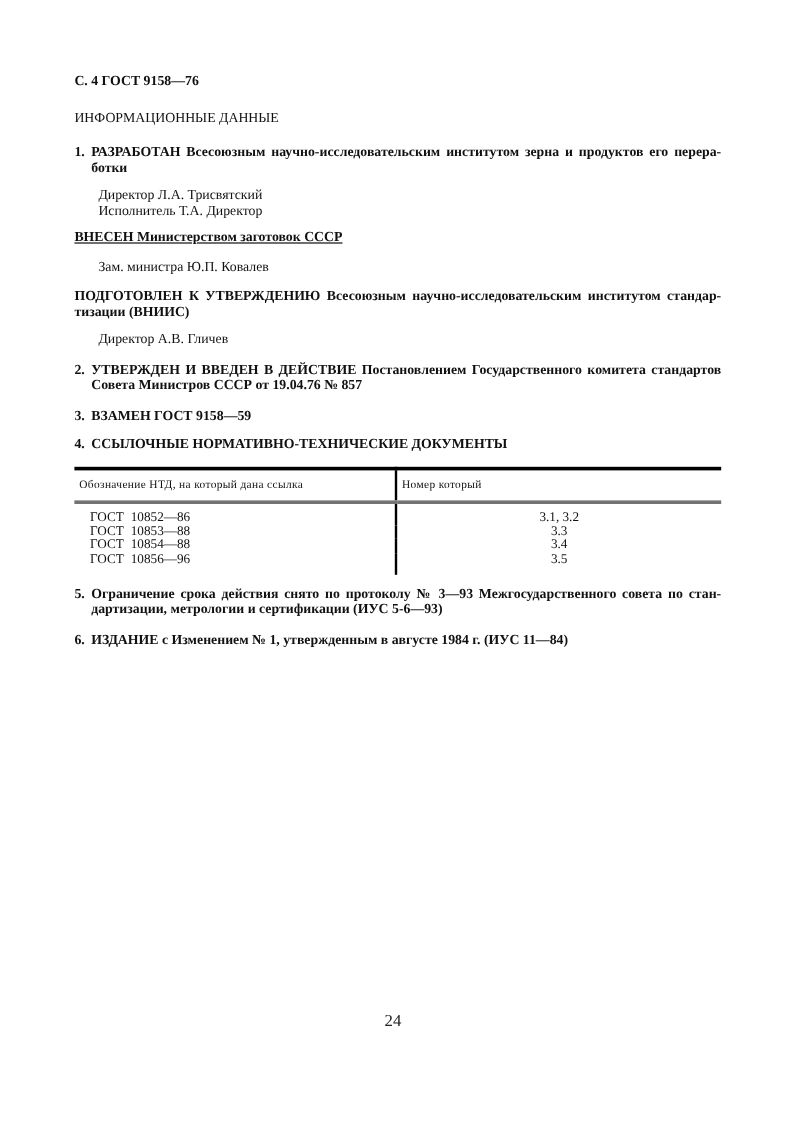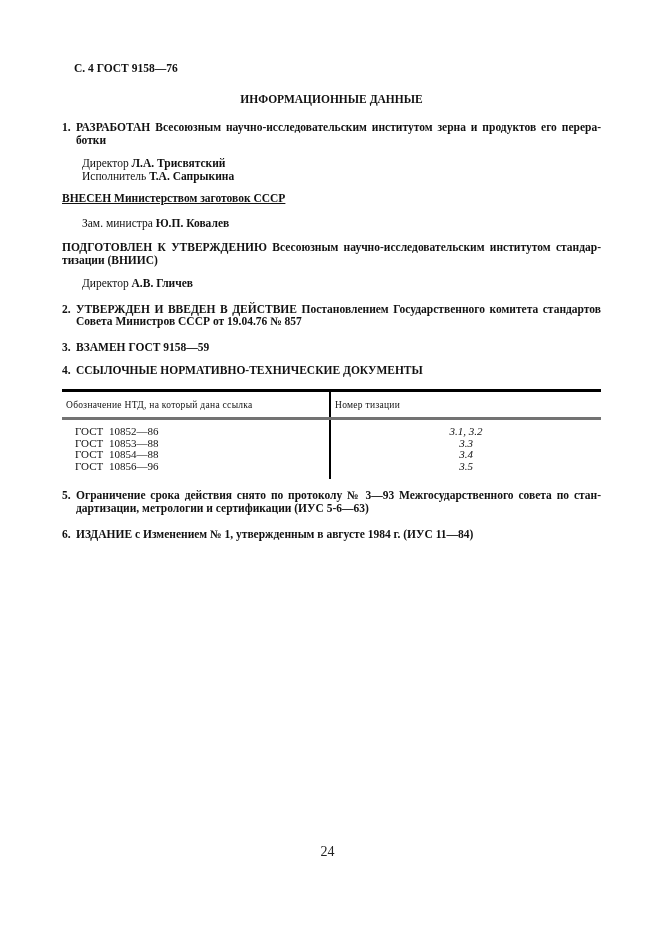--- a/index.html
+++ b/index.html
@@ -18,26 +18,25 @@
   .content {
     position: absolute;
     left: 62px;
     top: 0;
     width: 539px;
   }
   .doc-header {
     margin-top: 62px;
     font-weight: bold;
     line-height: 12.5px;
-    margin-left: 12px;
   }
   .doc-title {
     margin-top: 18px;
-    text-align: center;
-    font-weight: bold;
+    text-align: left;
+    font-weight: normal;
     line-height: 12.5px;
   }
   .item {
     display: flex;
     font-weight: bold;
   }
   .item .num {
     flex: 0 0 14px;
     line-height: 12.5px;
   }
@@ -46,21 +45,21 @@
   .line.j { text-align: justify; text-align-last: justify; }
   .unnum {
     font-weight: bold;
     padding-left: 14px;
     text-indent: -14px;
   }
   .unnum .line { }
   .unnum .line.j { text-align: justify; text-align-last: justify; }
   .sublines { margin-left: 20px; }
   .subline { line-height: 12.5px; font-weight: normal; }
-  .subline b { font-weight: bold; margin-top: 48px; }
+  .subline b { font-weight: normal; margin-top: 48px; }
   
   .m-item1   { margin-top: 16px; }
   .m-off1    { margin-top: 11px; }
   .m-vnesen  { margin-top: 10px; text-decoration: underline; }
   .m-zam     { margin-top: 12px; }
   .m-podg    { margin-top: 12px; }
   .m-glichev { margin-top: 11px; }
   .m-item2   { margin-top: 13px; }
   .m-item3   { margin-top: 13px; }
   .m-item4   { margin-top: 11px; }
@@ -92,21 +91,21 @@
     line-height: 11.5px;
     padding: 0;
     vertical-align: top;
   }
   table.gost td.c-left {
     text-align: left;
     padding-left: 13px;
     word-spacing: 3px;
     font-family: Liberation Serif, serif;
   }
-  table.gost td.c-right { text-align: center; font-style: italic; }
+  table.gost td.c-right { text-align: center; }
   table.gost tr.first td { padding-top: 6px; }
   table.gost tr.last td { padding-bottom: 7px; }
 
   .page-number {
     position: absolute;
     left: 0;
     right: 6px;
     top: 844px;
     text-align: center;
     font-size: 14px;
@@ -126,21 +125,21 @@
     <div class="item m-item1">
       <span class="num">1.</span>
       <div class="ibody">
         <div class="line j">РАЗРАБОТАН Всесоюзным научно-исследовательским институтом зерна и продуктов его перера-</div>
         <div class="line">ботки</div>
       </div>
     </div>
 
     <div class="sublines m-off1">
       <div class="subline"><span>Директор</span> <b>Л.А. Трисвятский</b></div>
-      <div class="subline"><span>Исполнитель</span> <b>Т.А. Сапрыкина</b></div>
+      <div class="subline"><span>Исполнитель</span> <b>Т.А. Директор</b></div>
     </div>
 
     <div class="unnum m-vnesen">
       <div class="line">ВНЕСЕН Министерством заготовок СССР</div>
     </div>
 
     <div class="sublines m-zam">
       <div class="subline"><span>Зам. министра</span> <b>Ю.П. Ковалев</b></div>
     </div>
 
@@ -172,21 +171,21 @@
       <span class="num">4.</span>
       <div class="ibody">
         <div class="line">ССЫЛОЧНЫЕ НОРМАТИВНО-ТЕХНИЧЕСКИЕ ДОКУМЕНТЫ</div>
       </div>
     </div>
 
     <table class="gost m-table">
       <thead>
         <tr>
           <th class="c-left">Обозначение НТД, на который дана ссылка</th>
-          <th class="c-right">Номер тизации</th>
+          <th class="c-right">Номер который</th>
         </tr>
       </thead>
       <tbody>
         <tr class="first">
           <td class="c-left">ГОСТ 10852—86</td>
           <td class="c-right">3.1, 3.2</td>
         </tr>
         <tr>
           <td class="c-left">ГОСТ 10853—88</td>
           <td class="c-right">3.3</td>
@@ -199,21 +198,21 @@
           <td class="c-left">ГОСТ 10856—96</td>
           <td class="c-right">3.5</td>
         </tr>
       </tbody>
     </table>
 
     <div class="item m-item5">
       <span class="num">5.</span>
       <div class="ibody">
         <div class="line j">Ограничение срока действия снято по протоколу № 3—93 Межгосударственного совета по стан-</div>
-        <div class="line">дартизации, метрологии и сертификации (ИУС 5-6—63)</div>
+        <div class="line">дартизации, метрологии и сертификации (ИУС 5-6—93)</div>
       </div>
     </div>
 
     <div class="item m-item6">
       <span class="num">6.</span>
       <div class="ibody">
         <div class="line">ИЗДАНИЕ с Изменением № 1, утвержденным в августе 1984 г. (ИУС 11—84)</div>
       </div>
     </div>
 

